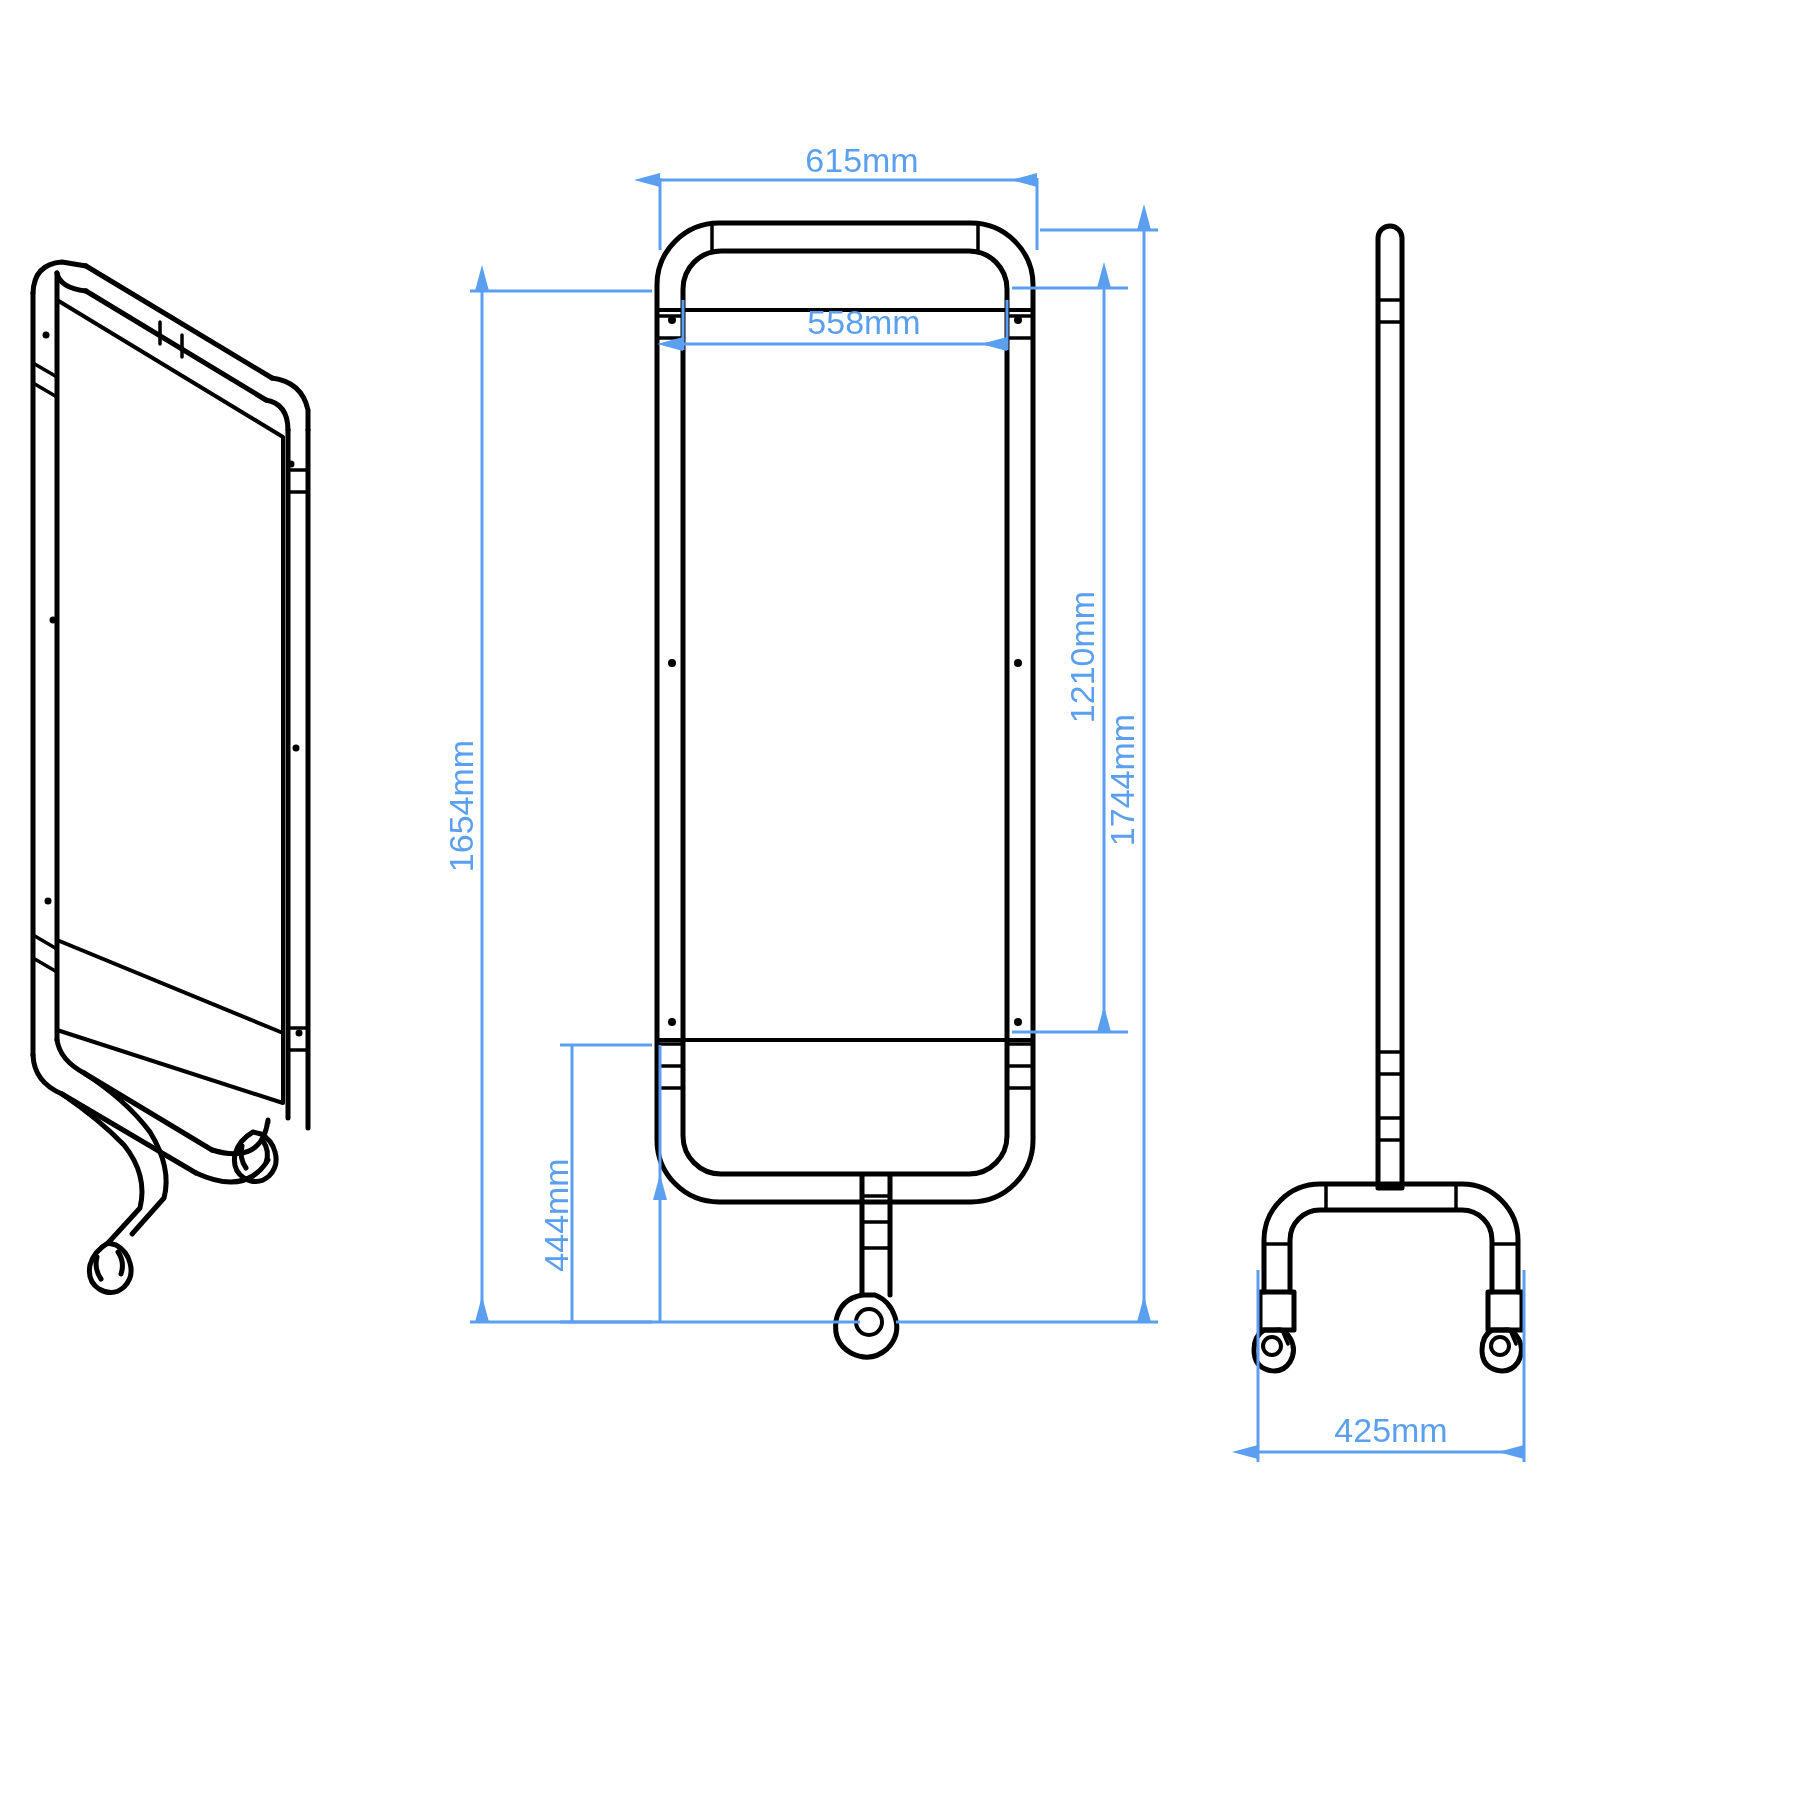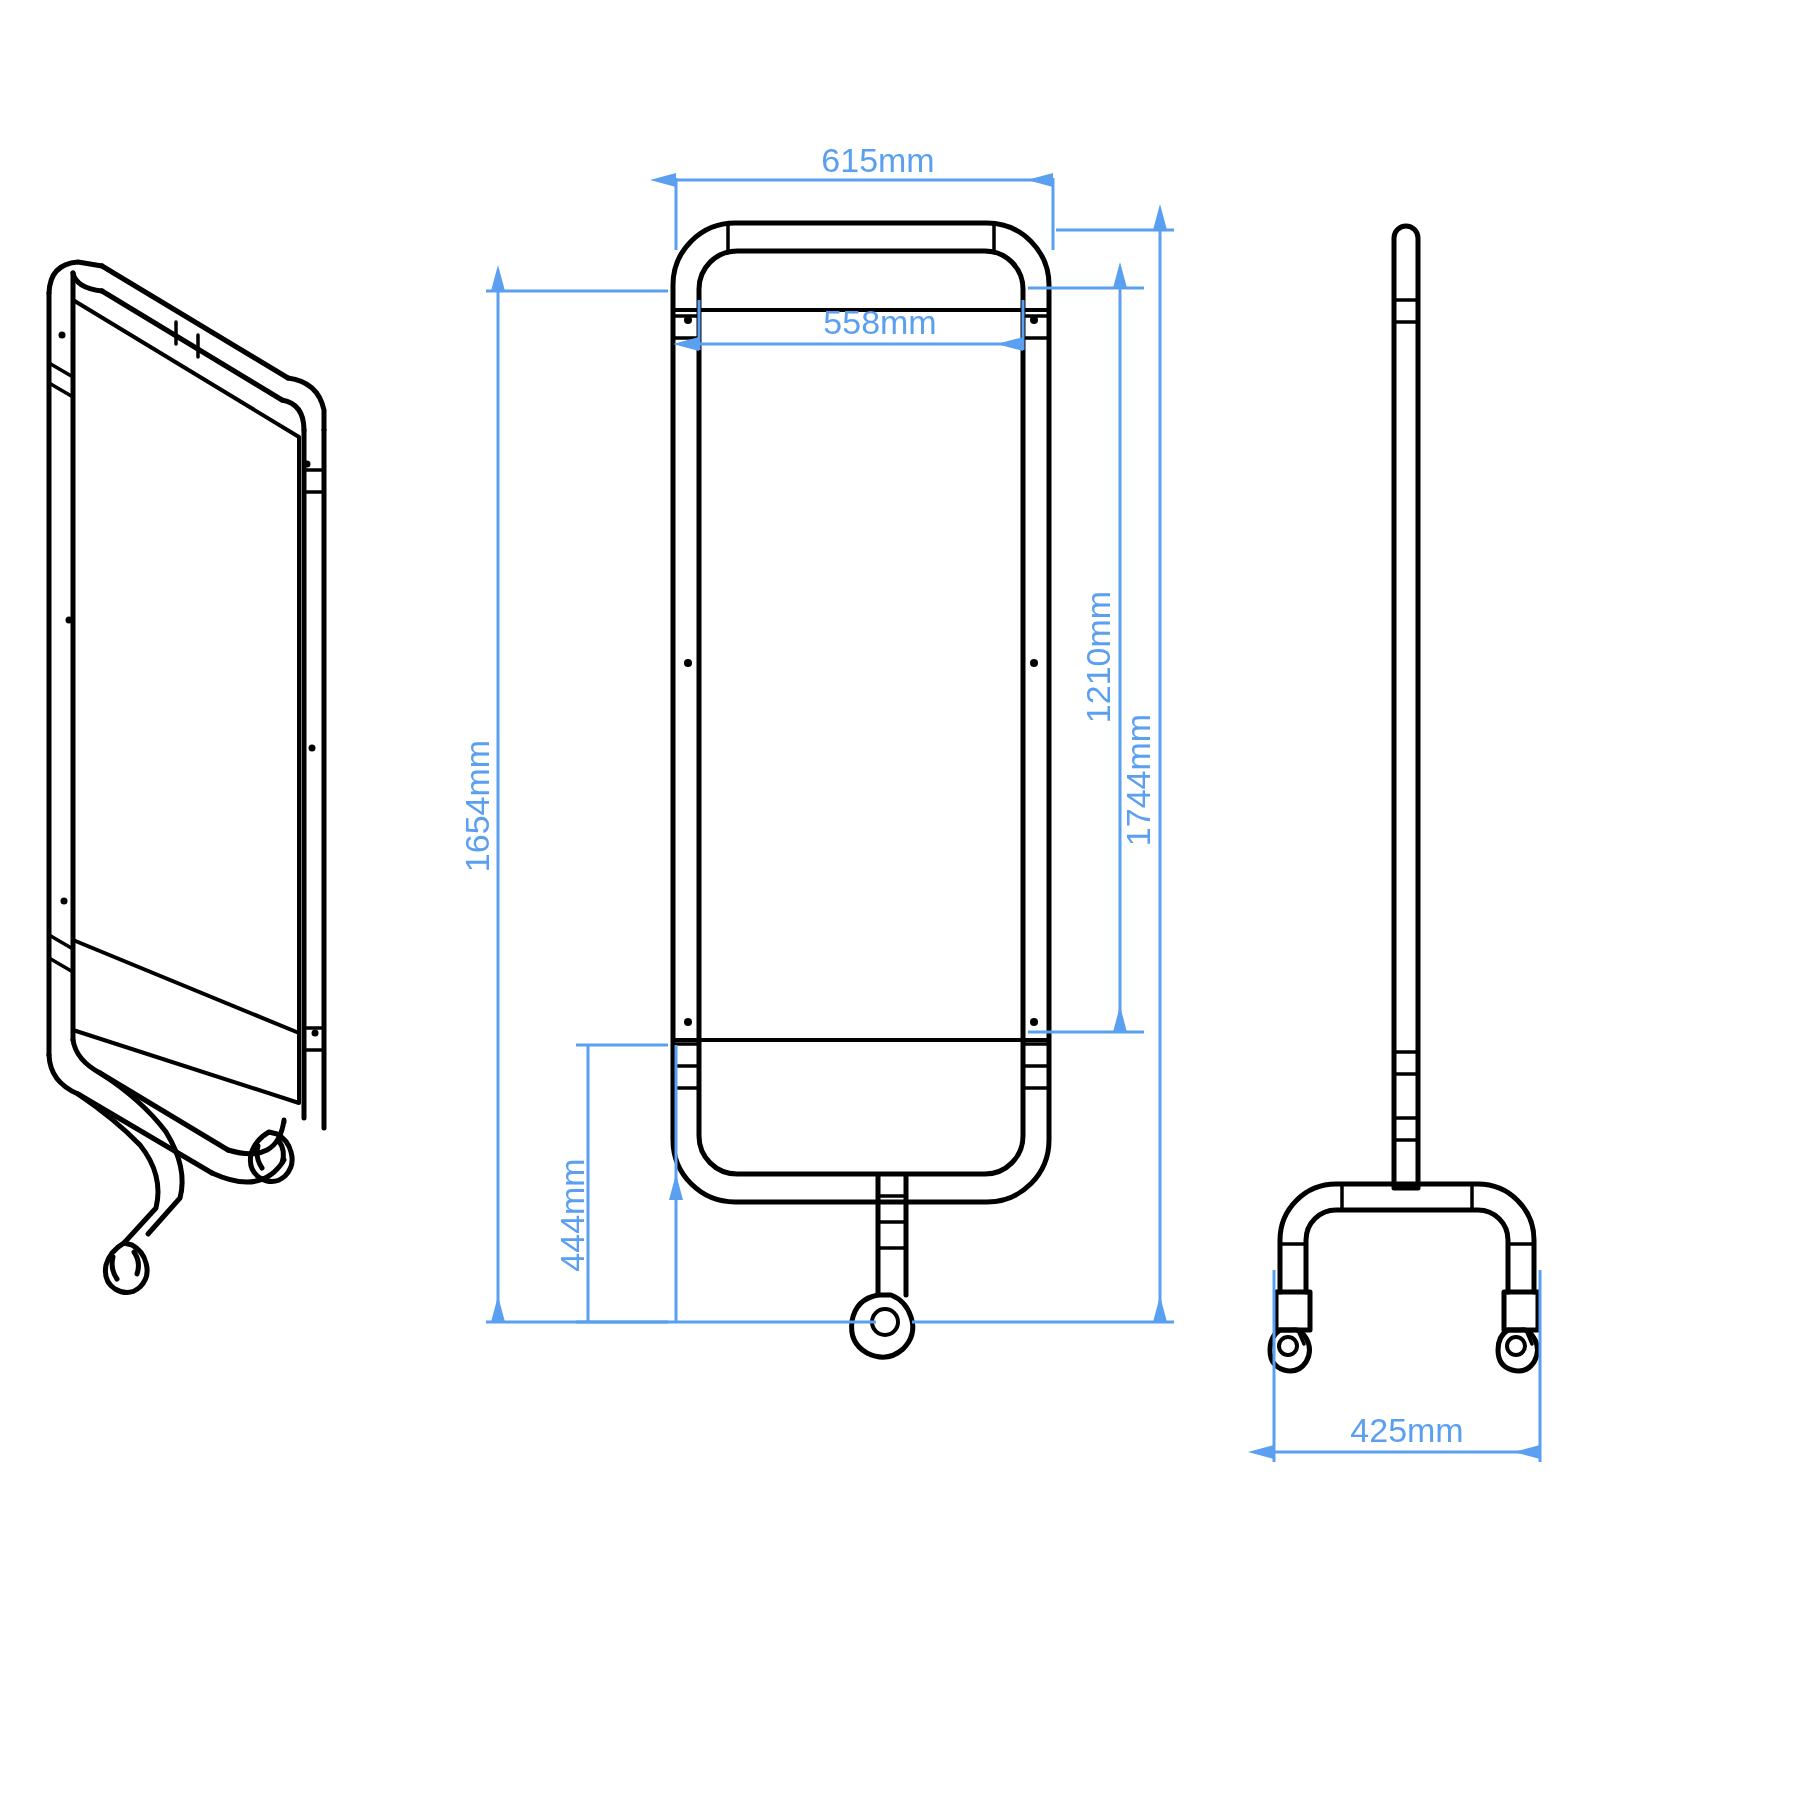--- a/index.html
+++ b/index.html
@@ -1,18 +1,18 @@
 <!DOCTYPE html>
 <html><head>
 <meta charset="utf-8">
 <style>
   html,body{margin:0;padding:0;background:#ffffff;}
   body{width:1800px;height:1800px;position:relative;overflow:hidden;
        font-family:"Liberation Sans","DejaVu Sans",sans-serif;}
-  #stage{position:absolute;left:16px;top:0;width:1644px;height:1800px;}
+  #stage{position:absolute;left:0;top:0;width:1644px;height:1800px;}
   svg{display:block;}
 </style>
 </head>
 <body>
 
 <div id="stage">
 <svg width="1800" height="1800" viewBox="0 0 1800 1800" xmlns="http://www.w3.org/2000/svg">
 
   <defs>
     <marker id="arrL" markerWidth="26" markerHeight="14" refX="26" refY="7" orient="auto" markerUnits="userSpaceOnUse">

